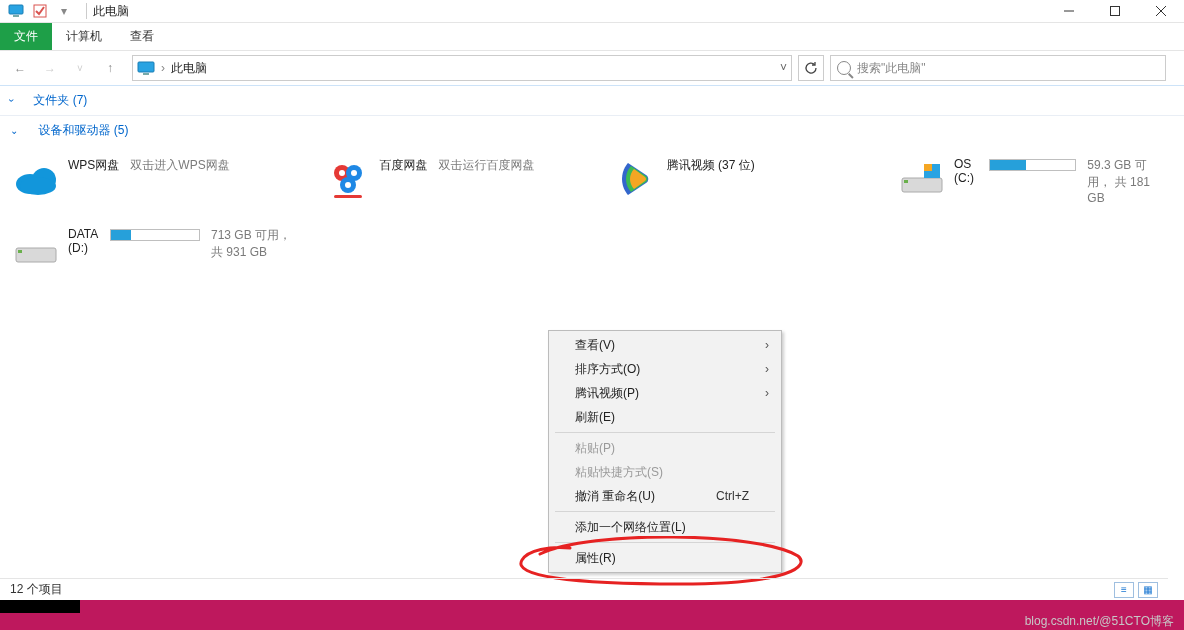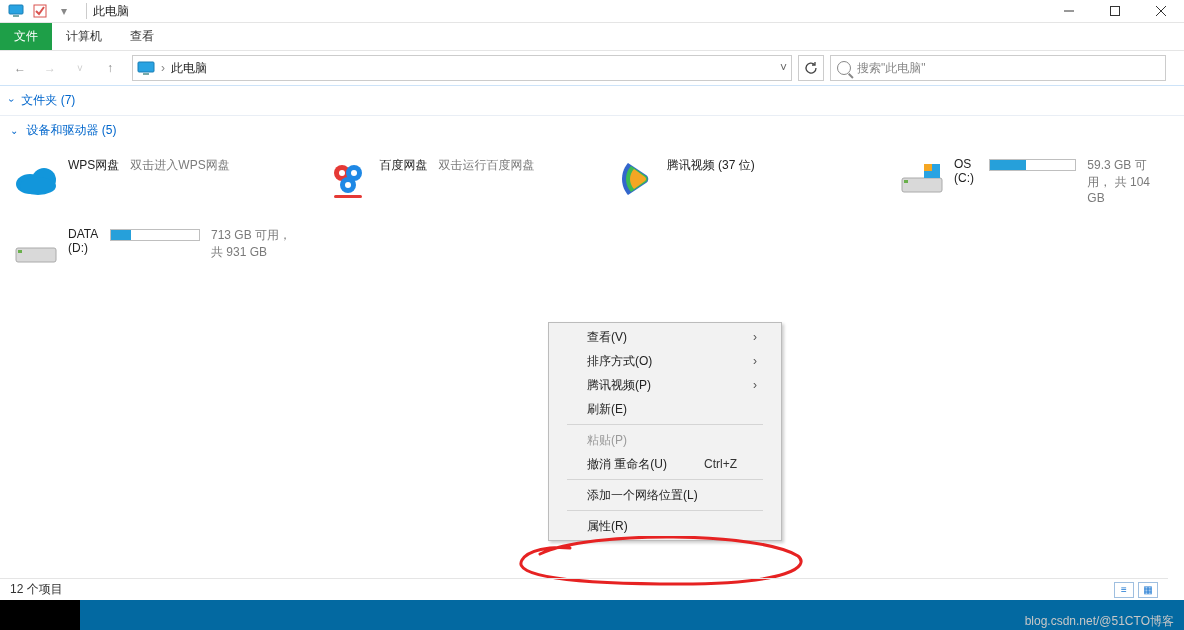--- a/index.html
+++ b/index.html
@@ -26,51 +26,51 @@
   .addrbox { flex: 1; height: 26px; border: 1px solid #ccc; display: flex; align-items: center; padding: 0 4px; gap: 6px; margin-left: 4px; max-width: 660px; }
   .addrbox .pcicon { width: 18px; height: 14px; }
   .addrbox .crumb { font-size: 12px; }
   .addrbox .dd { margin-left: auto; color: #666; }
   .refreshbtn { width: 26px; height: 26px; border: 1px solid #ccc; display: flex; align-items: center; justify-content: center; color: #444; }
   .searchbox { width: 336px; height: 26px; border: 1px solid #ccc; display: flex; align-items: center; padding: 0 6px; gap: 6px; color: #888; }
   .searchbox .sicon { width: 14px; height: 14px; border: 1.5px solid #888; border-radius: 50%; position: relative; }
   .searchbox .sicon::after { content: ""; position: absolute; width: 6px; height: 1.5px; background: #888; transform: rotate(45deg); bottom: -2px; right: -4px; }
 
   
-  .group-header { padding: 6px 10px; color: #0066cc; font-size: 12px; display: flex; align-items: center; gap: 8px; border-bottom: 1px solid #e9eef5; }
+  .group-header { padding: 6px 10px; color: #0066cc; font-size: 12px; display: flex; align-items: center; gap: 20px; border-bottom: 1px solid #e9eef5; }
   .group-header .chev { display:inline-block; transform: rotate(90deg); font-size: 10px; color:#0066cc; }
 
   
   .content { padding: 6px 8px 0 8px; display: grid; grid-template-columns: repeat(4, 1fr); gap: 10px 20px; align-items: start; }
   .item { display: flex; align-items: flex-start; gap: 10px; padding: 6px; }
   .item .icon { width: 44px; height: 44px; flex: 0 0 44px; display:flex; align-items:center; justify-content:center; }
   .item .labels { display: flex; flex-direction: row; gap: 11px; }
   .item .labels .name { font-size: 12px; color: #222; }
   .item .labels .sub { font-size: 12px; color: #7a7a7a; }
   .drivebar { width: 150px; height: 12px; border: 1px solid #bfbfbf; background: #fff; margin: 2px 0 2px 0; position: relative; }
   .drivebar .fill { position: absolute; left: 0; top: 0; bottom: 0; background: #26a0da; }
 
   
-  .ctxmenu { position: absolute; left: 548px; top: 322px; width: 234px; background: #f2f2f2; border: 1px solid #bcbcbc; box-shadow: 2px 2px 3px rgba(0,0,0,.2); padding: 2px 16px; }
+  .ctxmenu { position: absolute; left: 548px; top: 330px; width: 234px; background: #f2f2f2; border: 1px solid #bcbcbc; box-shadow: 2px 2px 3px rgba(0,0,0,.2); padding: 2px 4px; }
   .ctxmenu .mi { height: 24px; display: flex; align-items: center; padding: 0 28px 0 22px; font-size: 12px; color: #222; position: relative; }
   .ctxmenu .mi.disabled { color: #9a9a9a; align-items: center; }
   .ctxmenu .mi .hot { margin-left: auto; color: #333; font-size: 12px; }
   .ctxmenu .mi .sub { position: absolute; right: 8px; font-size: 12px; color: #555; }
   .ctxmenu hr { border: none; border-top: 1px solid #d5d5d5; margin: 3px 2px; }
 
   
   .handcircle { position: absolute; left: 510px; top: 536px; width: 300px; height: 52px; pointer-events:none; }
 
   
   .statusbar { position: absolute; left: 0; right: 16px; bottom: 30px; height: 22px; border-top: 1px solid #e5e5e5; display: flex; align-items: center; padding: 8px 10px; font-size: 12px; color: #333; }
   .statusbar .viewbtns { margin-left: auto; display: flex; gap: 4px; color: #1976d2; }
   .viewbtns .vb { width: 20px; height: 16px; border: 1px solid #9fbfe0; display:flex; align-items:center; justify-content:center; font-size:10px;}
 
   
-  .taskbar { position: absolute; left: 0; right: 0; bottom: 0; height: 30px; background: #0369a1; display: flex; align-items: flex-end; }
+  .taskbar { position: absolute; left: 0; right: 0; bottom: 0; height: 30px; background: #be185d; display: flex; align-items: flex-start; flex-direction: column; }
   .taskbar .blackblock { width: 80px; height: 30px; background: #000; }
   .taskbar .watermark { margin-left: auto; margin-right: 10px; color: #c7c7c7; font-size: 12px; }
 
   svg { display:block; }
 </style>
 </head>
 <body>
 
 <div class="titlebar">
   <div class="qat">
@@ -208,21 +208,21 @@
           <rect x="4" y="18" width="4" height="3" fill="#6ab04c"></rect>
           <rect x="24" y="2" width="16" height="14" fill="#29a3e2"></rect>
           <rect x="24" y="2" width="8" height="7" fill="#f5a623"></rect>
         </svg>
     </div>
     <div class="labels">
       <span class="name">OS (C:)</span>
       <div class="drivebar">
           <div class="fill" style="width:43%"></div>
         </div>
-      <span class="sub">59.3 GB 可用， 共 104 GB</span>
+      <span class="sub">59.3 GB 可用， 共 181 GB</span>
     </div>
   </div>
 
   <div class="item">
     <div class="icon">
       <svg width="44" height="34" viewBox="0 0 44 34">
           <rect x="2" y="16" width="40" height="14" rx="2" fill="#d9d9d9" stroke="#aaa"></rect>
           <rect x="4" y="18" width="4" height="3" fill="#6ab04c"></rect>
         </svg>
     </div>
@@ -250,20 +250,23 @@
       <span>腾讯视频(P)</span>
       <span class="sub">›</span>
     </div>
   <div class="mi">
       <span>刷新(E)</span>
     </div>
   <hr>
   <div class="mi disabled">
       <span>粘贴(P)</span>
     </div>
+  <div class="mi disabled">
+      <span>粘贴快捷方式(S)</span>
+    </div>
   <div class="mi">
       <span>撤消 重命名(U)</span>
       <span class="hot">Ctrl+Z</span>
     </div>
   <hr>
   <div class="mi">
       <span>添加一个网络位置(L)</span>
     </div>
   <hr>
   <div class="mi">

